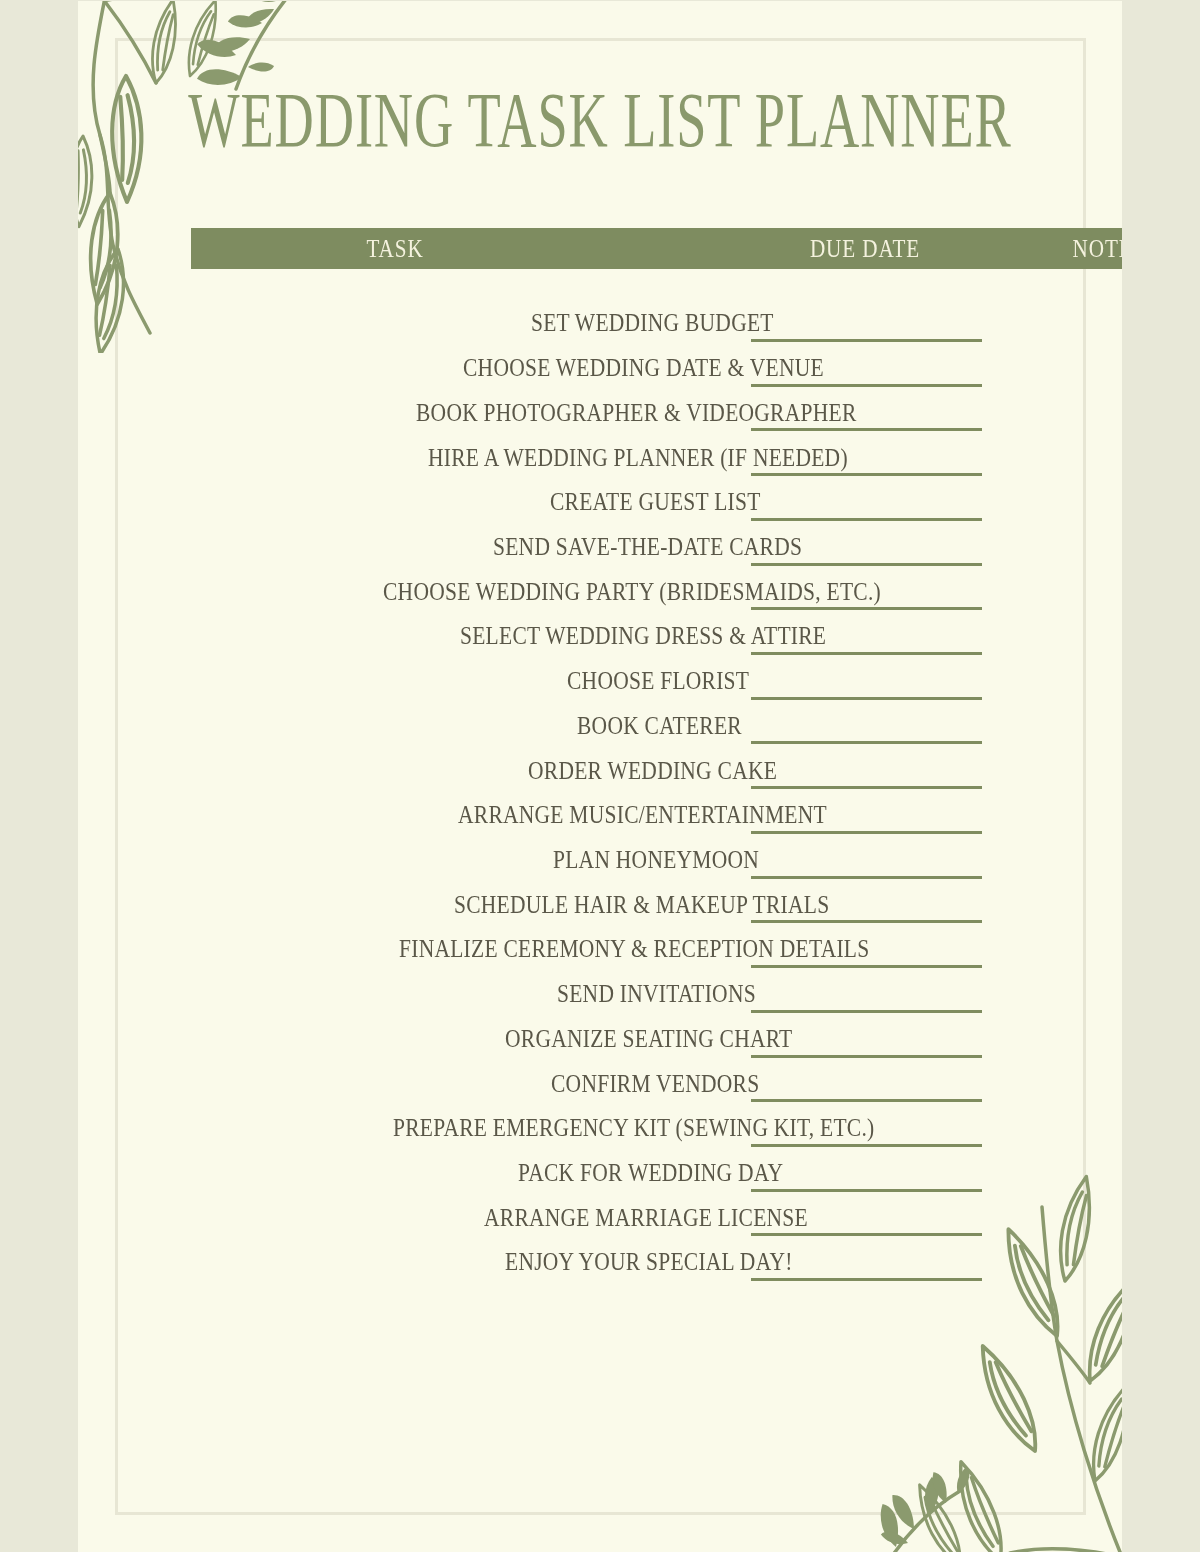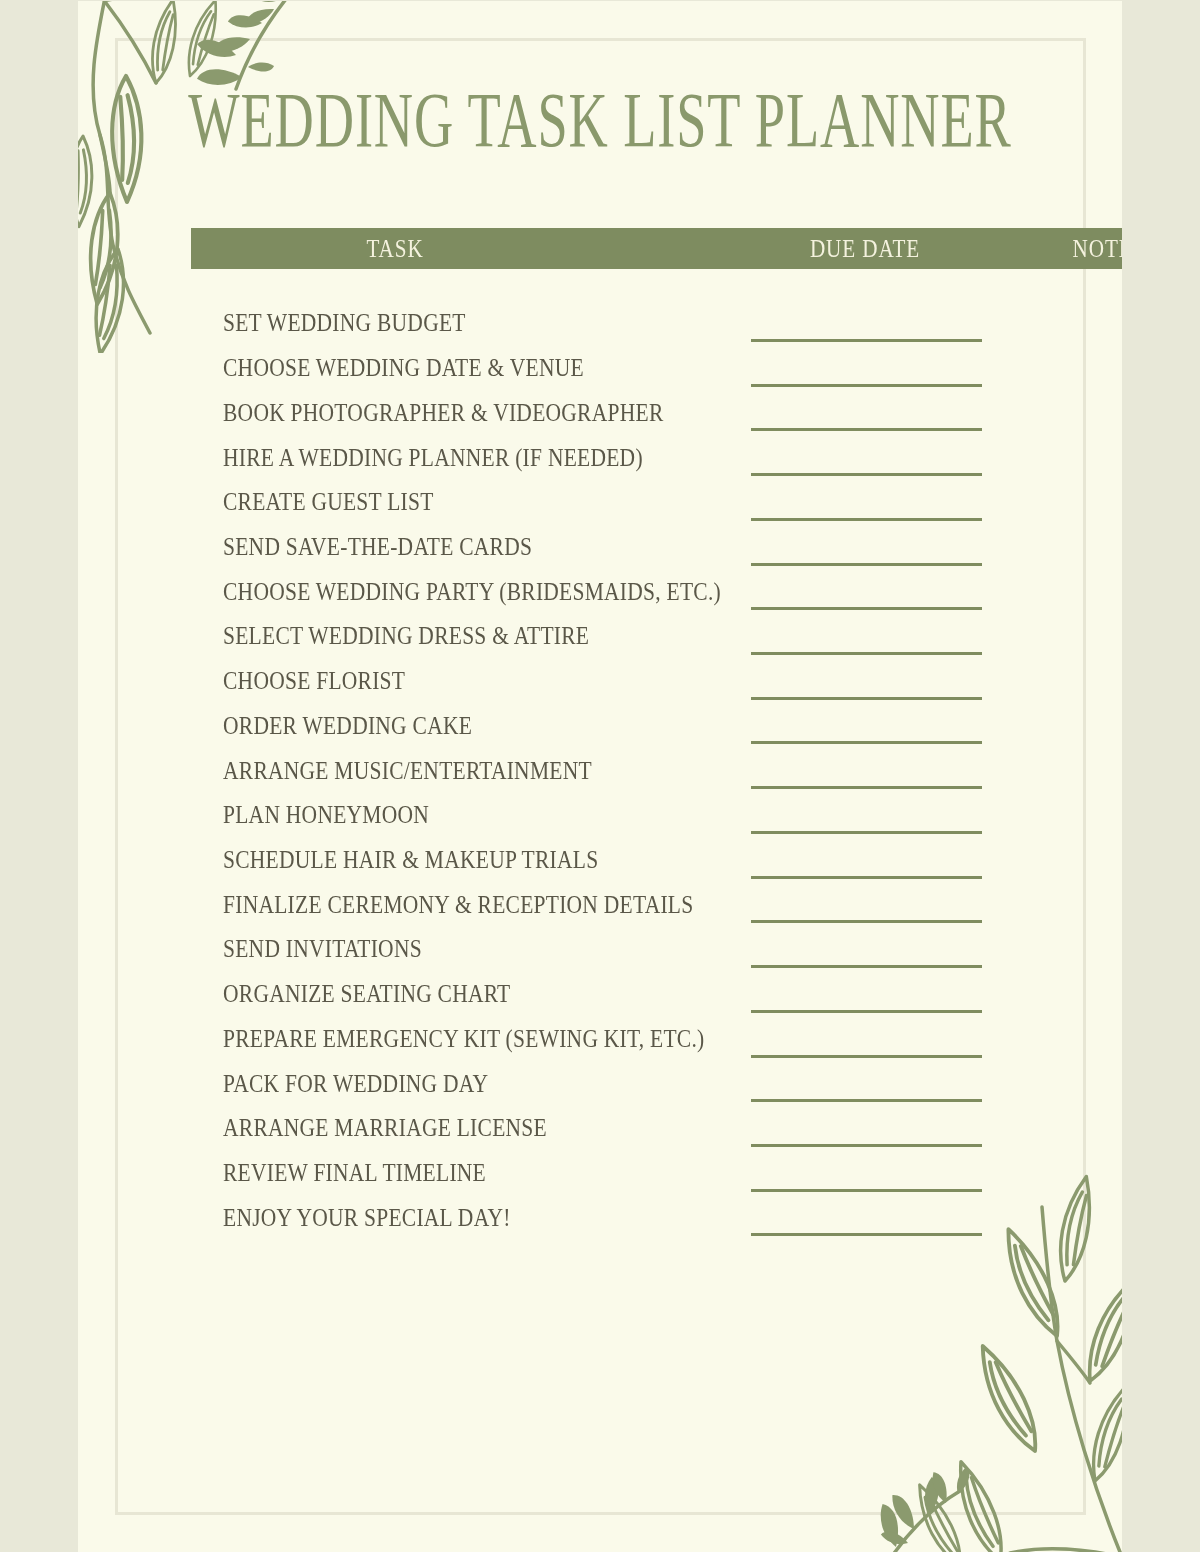--- a/index.html
+++ b/index.html
@@ -44,21 +44,21 @@
   .col-task{left:204px;}
   .col-due{left:674px;}
   .col-notes{left:918px;}
   .rows{
     position:absolute;
     left:0;top:300px;width:100%;
   }
   .row{
     position:relative;
     height:44.72px;
-    display:flex;align-items:center;
+    display:flex;align-items:center;justify-content:center;
   }
   .task{
     margin-left:145px;
     font-size:25px;
     color:var(--task-text,#5a5748);
     letter-spacing:0.3px;
     transform:scaleX(0.86);
     transform-origin:left center;
     white-space:nowrap;
   }
@@ -128,20 +128,24 @@
     <div class="row">
       <span class="task">SELECT WEDDING DRESS &amp; ATTIRE</span>
       <span class="due-line"></span>
     </div>
 
     <div class="row">
       <span class="task">CHOOSE FLORIST</span>
       <span class="due-line"></span>
     </div>
 
+    <div class="row">
+      <span class="task">BOOK CATERER</span>
+      <span class="due-line"></span>
+    </div>
 
     <div class="row">
       <span class="task">ORDER WEDDING CAKE</span>
       <span class="due-line"></span>
     </div>
 
     <div class="row">
       <span class="task">ARRANGE MUSIC/ENTERTAINMENT</span>
       <span class="due-line"></span>
     </div>
@@ -166,40 +170,40 @@
       <span class="task">SEND INVITATIONS</span>
       <span class="due-line"></span>
     </div>
 
 
     <div class="row">
       <span class="task">ORGANIZE SEATING CHART</span>
       <span class="due-line"></span>
     </div>
 
+    <div class="row">
+      <span class="task">CONFIRM VENDORS</span>
+      <span class="due-line"></span>
+    </div>
 
     <div class="row">
       <span class="task">PREPARE EMERGENCY KIT (SEWING KIT, ETC.)</span>
       <span class="due-line"></span>
     </div>
 
     <div class="row">
       <span class="task">PACK FOR WEDDING DAY</span>
       <span class="due-line"></span>
     </div>
 
     <div class="row">
       <span class="task">ARRANGE MARRIAGE LICENSE</span>
       <span class="due-line"></span>
     </div>
 
-    <div class="row">
-      <span class="task">REVIEW FINAL TIMELINE</span>
-      <span class="due-line"></span>
-    </div>
 
     <div class="row">
       <span class="task">ENJOY YOUR SPECIAL DAY!</span>
       <span class="due-line"></span>
     </div>
   </div>
 
   <svg class="deco deco-tl" width="280" height="360" viewBox="0 0 280 360" aria-hidden="true">
     <defs>
       <g id="leaf-o">

